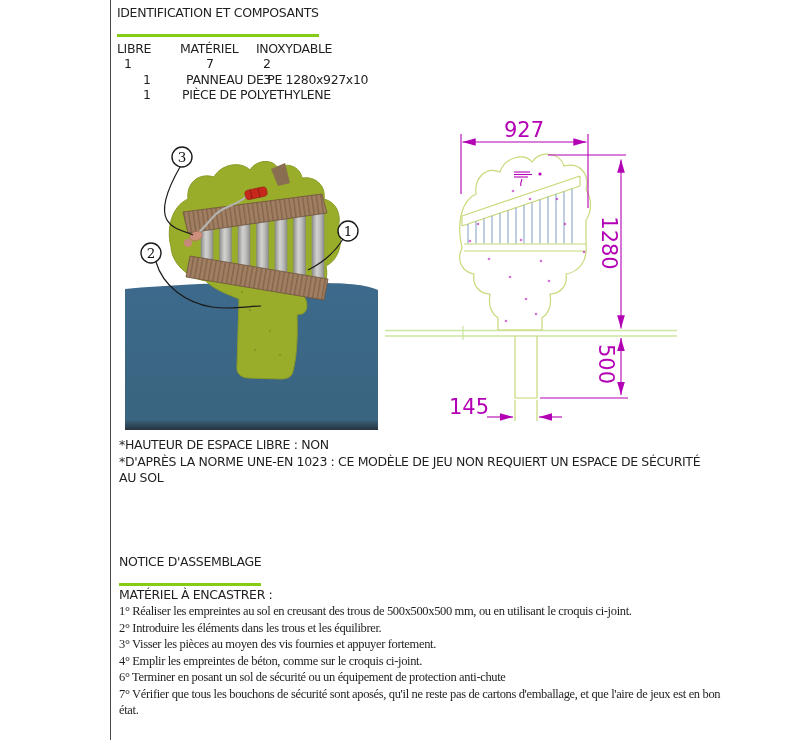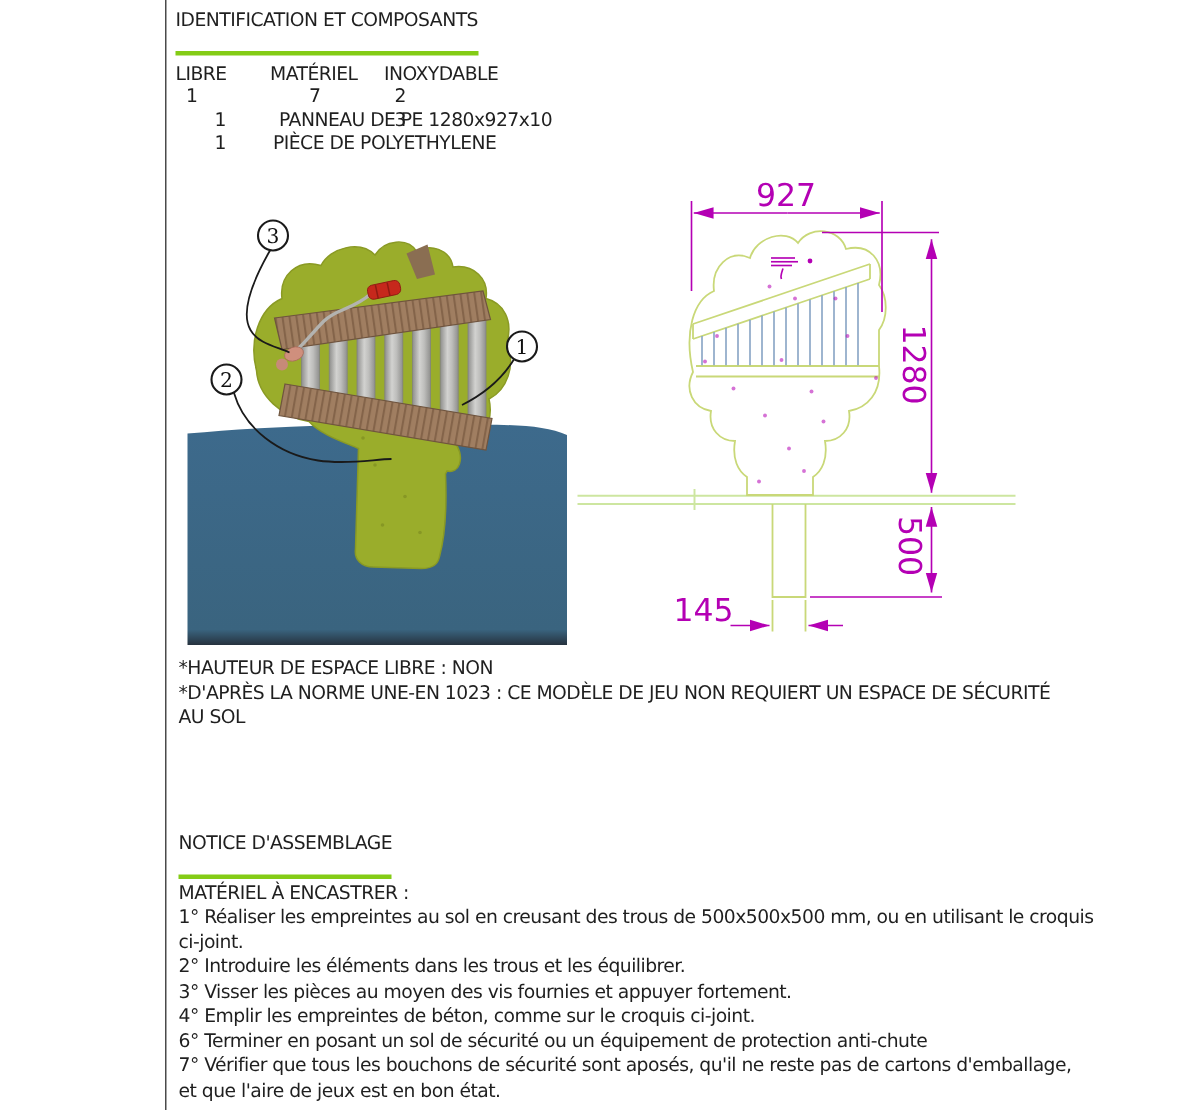--- a/index.html
+++ b/index.html
@@ -10,21 +10,21 @@
   .txt{position:absolute;letter-spacing:-0.35px;font-size:12.5px;line-height:16.5px;}
   .ident{left:117px;top:5px;width:520px;}
   .h-underline{display:inline-block;border-bottom:3px solid #84cc16;padding-bottom:12px;}
   .tbl{display:grid;grid-template-columns:63px 76px 1fr;margin-top:4px;line-height:15.5px;}
   .c-marque{padding-left:7px;}
   .c-qty{padding-left:26px;}
   .c-desc{padding-left:2px;white-space:nowrap;}
   .surface{left:119px;top:437px;width:600px;}
   .notice{left:119px;top:516px;width:610px;margin-top:38px;}
   .mt2{margin-top:1px;}
-  .step{margin:0;}
+  .step{margin:0;font-family:Liberation Serif, serif;}
 </style>
 </head>
 <body>
 
 <div class="page">
   <div class="vline"></div>
 
   <svg class="fig" width="800" height="740" viewBox="0 0 800 740">
     <defs>
       <linearGradient id="tube" x1="0" y1="0" x2="1" y2="0">

